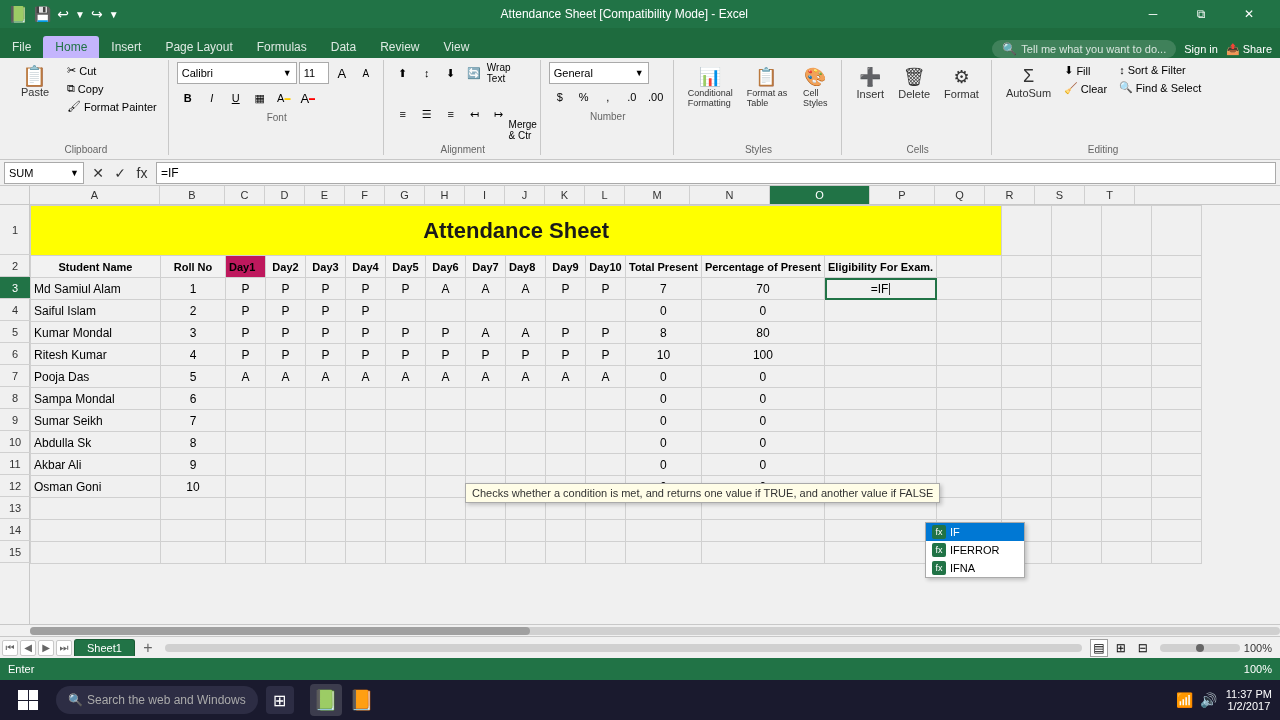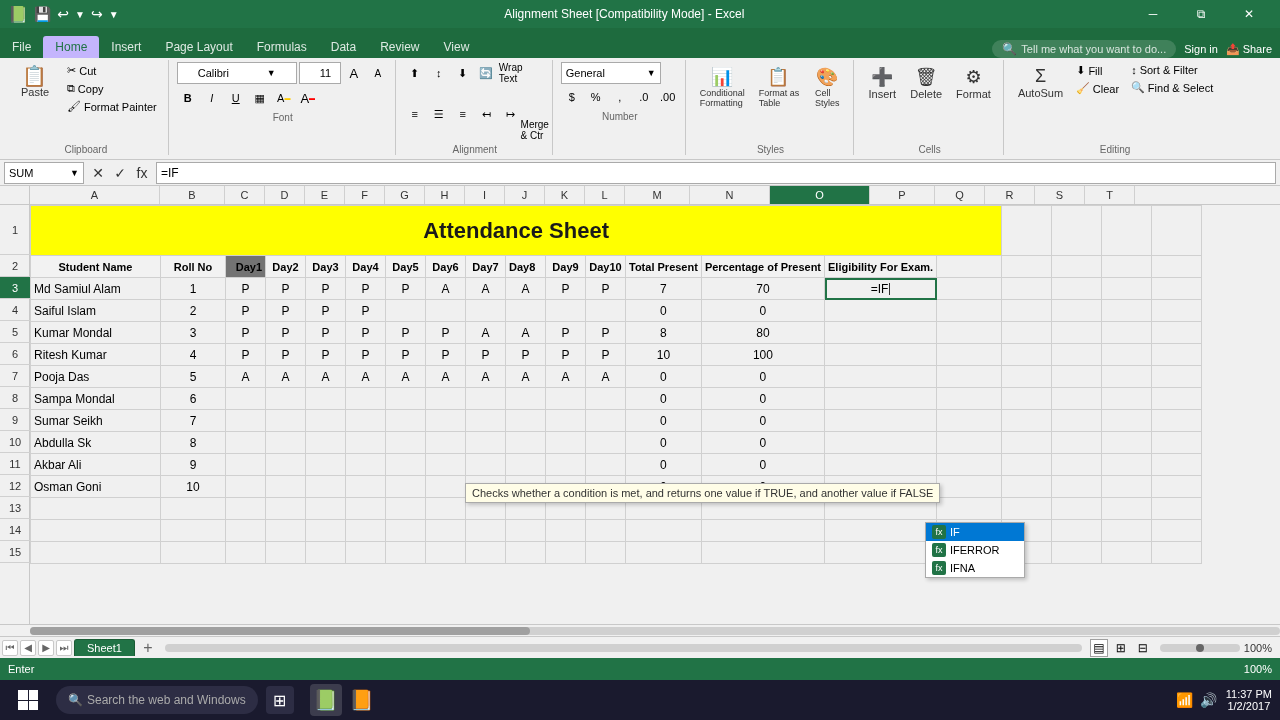--- a/index.html
+++ b/index.html
@@ -21,21 +21,21 @@
     .ribbon-group { display: flex; flex-direction: column; align-items: flex-start; border-right: 1px solid #c8c8c8; padding: 2px 6px 0; position: relative; min-width: 60px; }
     .ribbon-group-inner { display: flex; align-items: flex-start; gap: 2px; flex: 1; }
     .ribbon-group-label { font-size: 10px; color: #666; text-align: center; width: 100%; margin-top: 2px; }
 
     .rb-btn { display: flex; flex-direction: column; align-items: center; justify-content: center; padding: 3px 5px; cursor: pointer; border-radius: 3px; min-width: 40px; color: #333; font-size: 11px; border: 1px solid transparent; }
     .rb-icon { font-size: 20px; line-height: 1; }
     .rb-small-btns { display: flex; flex-direction: column; gap: 1px; }
     .rb-small { padding: 1px 4px; cursor: pointer; border-radius: 2px; font-size: 11px; display: flex; align-items: center; gap: 3px; border: 1px solid transparent; }
 
     
-    .font-box { height: 22px; border: 1px solid #aaa; background: white; display: flex; align-items: center; padding: 0 20px; font-size: 11px; cursor: pointer; }
+    .font-box { height: 22px; border: 1px solid #aaa; background: white; display: flex; align-items: center; padding: 0 4px; font-size: 11px; cursor: pointer; }
     .font-name-box { width: 120px; }
     .font-size-box { width: 30px; }
     .font-row { display: flex; gap: 2px; align-items: center; margin-bottom: 1px; }
     .fmt-btn { width: 22px; height: 22px; display: flex; align-items: center; justify-content: center; cursor: pointer; border: 1px solid transparent; border-radius: 2px; font-size: 11px; }
     .fmt-btn.bold { font-weight: bold; }
     .fmt-btn.italic { font-style: italic; }
     .fmt-btn.underline { text-decoration: underline; }
 
     
     .num-format-box { width: 100px; height: 22px; border: 1px solid #aaa; background: white; display: flex; align-items: center; padding: 0 4px; font-size: 11px; cursor: pointer; justify-content: space-between; }
@@ -114,21 +114,21 @@
 
   <div class="title-bar">
     <div style="display:flex;align-items:center;gap:6px;">
       <span style="font-size:16px;">📗</span>
       <span style="cursor:pointer;font-size:14px;">💾</span>
       <span style="cursor:pointer;font-size:14px;">↩</span>
       <span style="cursor:pointer;font-size:10px;">▼</span>
       <span style="cursor:pointer;font-size:14px;">↪</span>
       <span style="cursor:pointer;font-size:10px;">▼</span>
     </div>
-    <div class="title-bar-center">Alignment Sheet [Compatibility Mode] - Excel</div>
+    <div class="title-bar-center">Attendance Sheet [Compatibility Mode] - Excel</div>
     <div class="title-bar-controls">
       <div class="title-btn">─</div>
       <div class="title-btn">⧉</div>
       <div class="title-btn close">✕</div>
     </div>
   </div>
 
   <div class="ribbon-tabs">
     <div class="ribbon-tab">File</div>
     <div class="ribbon-tab active">Home</div>
@@ -374,21 +374,21 @@
             <td style="width:130px;height:50px;background:#ffff00;font-size:22px;font-weight:bold;text-align:center;color:#1a1a1a;" colspan="16">Attendance Sheet</td>
             <td style="width:50px;"></td>
             <td style="width:50px;"></td>
             <td style="width:50px;"></td>
             <td style="width:50px;"></td>
           </tr>
 
           <tr>
             <td style="width:130px;font-weight:bold;text-align:center;font-size:11px;background:#f2f2f2;">Student Name</td>
             <td style="width:65px;font-weight:bold;text-align:center;font-size:11px;background:#f2f2f2;">Roll No</td>
-            <td style="width:40px;font-weight:bold;text-align:right;font-size:11px;background:#737373;margin-left:32px;">Day1</td>
+            <td style="width:40px;font-weight:bold;text-align:left;font-size:11px;background:#be185d;margin-left:32px;">Day1</td>
             <td style="width:40px;font-weight:bold;text-align:center;font-size:11px;background:#f2f2f2;">Day2</td>
             <td style="width:40px;font-weight:bold;text-align:center;font-size:11px;background:#f2f2f2;">Day3</td>
             <td style="width:40px;font-weight:bold;text-align:center;font-size:11px;background:#f2f2f2;">Day4</td>
             <td style="width:40px;font-weight:bold;text-align:center;font-size:11px;background:#f2f2f2;">Day5</td>
             <td style="width:40px;font-weight:bold;text-align:center;font-size:11px;background:#f2f2f2;">Day6</td>
             <td style="width:40px;font-weight:bold;text-align:center;font-size:11px;background:#f2f2f2;">Day7</td>
             <td style="width:40px;font-weight:bold;text-align:left;font-size:11px;background:#f2f2f2;">Day8</td>
             <td style="width:40px;font-weight:bold;text-align:center;font-size:11px;background:#f2f2f2;">Day9</td>
             <td style="width:40px;font-weight:bold;text-align:center;font-size:11px;background:#f2f2f2;">Day10</td>
             <td style="width:65px;font-weight:bold;text-align:center;font-size:11px;background:#f2f2f2;">Total Present</td>

